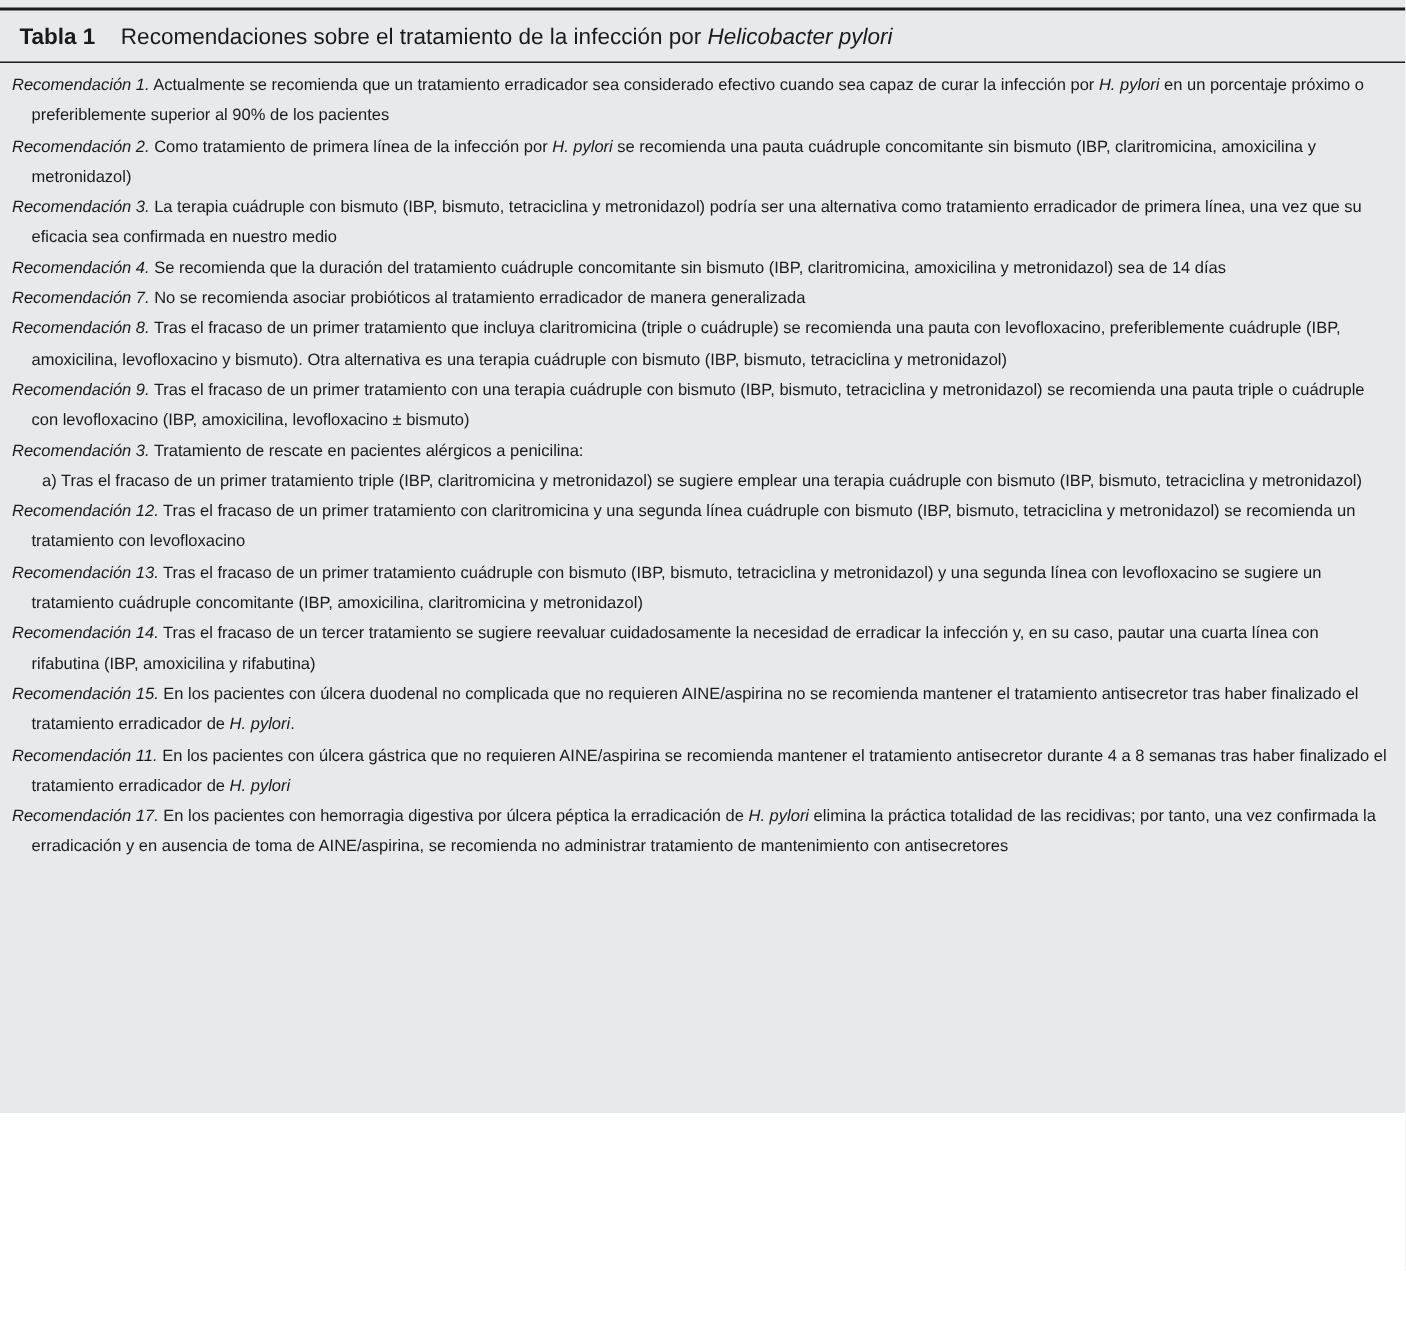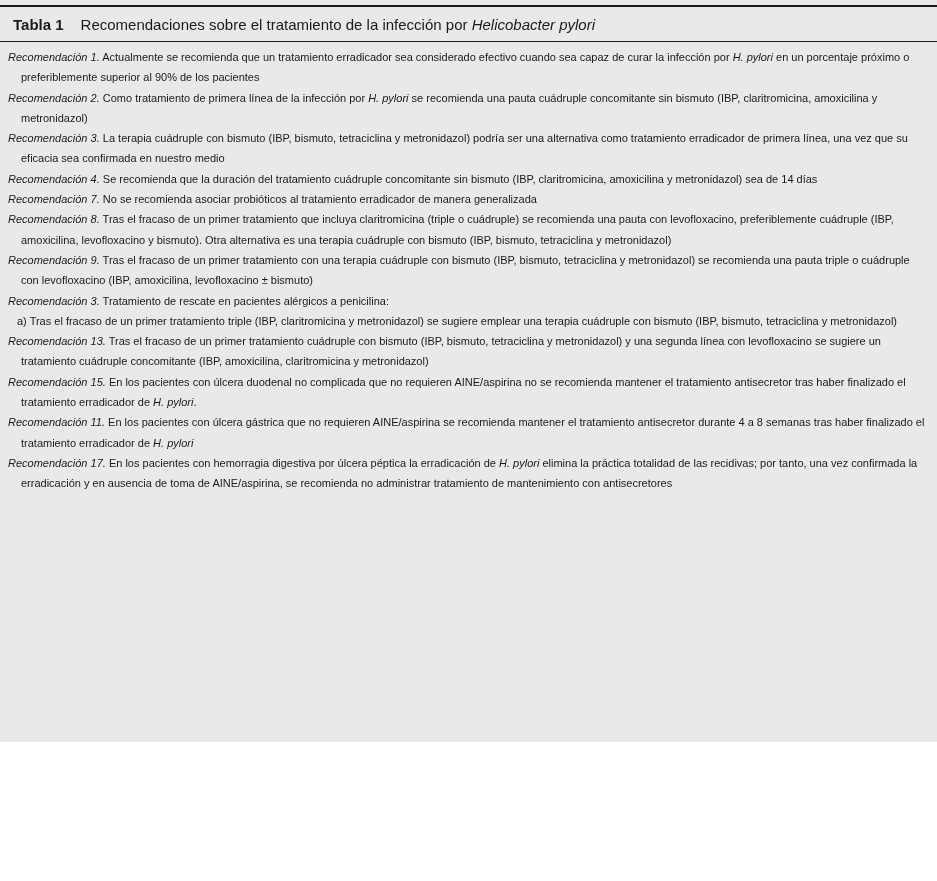--- a/index.html
+++ b/index.html
@@ -47,21 +47,21 @@
     padding: 5px 10px 0 8px;
     font-size: 11px;
     line-height: 20.3px;
   }
   .rec {
     padding-left: 13px;
     text-indent: -13px;
     margin: 0;
   }
   .sub {
-    margin-left: 9px;
+    margin-left: 20px;
     padding-left: 0;
     text-indent: 0;
   }
   em {
     font-style: italic;
   }
 </style>
 </head>
 <body>
 
@@ -74,18 +74,20 @@
   <div class="recommendations">
       <div class="rec"><em>Recomendación 1.</em><span> Actualmente se recomienda que un tratamiento erradicador sea considerado efectivo cuando sea capaz de curar la infección por </span><em>H. pylori</em><span> en un porcentaje próximo o preferiblemente superior al 90% de los pacientes</span></div>
       <div class="rec"><em>Recomendación 2.</em><span> Como tratamiento de primera línea de la infección por </span><em>H. pylori</em><span> se recomienda una pauta cuádruple concomitante sin bismuto (IBP, claritromicina, amoxicilina y metronidazol)</span></div>
       <div class="rec"><em>Recomendación 3.</em><span> La terapia cuádruple con bismuto (IBP, bismuto, tetraciclina y metronidazol) podría ser una alternativa como tratamiento erradicador de primera línea, una vez que su eficacia sea confirmada en nuestro medio</span></div>
       <div class="rec"><em>Recomendación 4.</em><span> Se recomienda que la duración del tratamiento cuádruple concomitante sin bismuto (IBP, claritromicina, amoxicilina y metronidazol) sea de 14 días</span></div>
       <div class="rec"><em>Recomendación 7.</em><span> No se recomienda asociar probióticos al tratamiento erradicador de manera generalizada</span></div>
       <div class="rec"><em>Recomendación 8.</em><span> Tras el fracaso de un primer tratamiento que incluya claritromicina (triple o cuádruple) se recomienda una pauta con levofloxacino, preferiblemente cuádruple (IBP, amoxicilina, levofloxacino y bismuto). Otra alternativa es una terapia cuádruple con bismuto (IBP, bismuto, tetraciclina y metronidazol)</span></div>
       <div class="rec"><em>Recomendación 9.</em><span> Tras el fracaso de un primer tratamiento con una terapia cuádruple con bismuto (IBP, bismuto, tetraciclina y metronidazol) se recomienda una pauta triple o cuádruple con levofloxacino (IBP, amoxicilina, levofloxacino ± bismuto)</span></div>
       <div class="rec"><em>Recomendación 3.</em><span> Tratamiento de rescate en pacientes alérgicos a penicilina:</span></div>
       <div class="sub"><span>a) Tras el fracaso de un primer tratamiento triple (IBP, claritromicina y metronidazol) se sugiere emplear una terapia cuádruple con bismuto (IBP, bismuto, tetraciclina y metronidazol)</span></div>
+      <div class="rec"><em>Recomendación 12.</em><span> Tras el fracaso de un primer tratamiento con claritromicina y una segunda línea cuádruple con bismuto (IBP, bismuto, tetraciclina y metronidazol) se recomienda un tratamiento con levofloxacino</span></div>
       <div class="rec"><em>Recomendación 13.</em><span> Tras el fracaso de un primer tratamiento cuádruple con bismuto (IBP, bismuto, tetraciclina y metronidazol) y una segunda línea con levofloxacino se sugiere un tratamiento cuádruple concomitante (IBP, amoxicilina, claritromicina y metronidazol)</span></div>
+      <div class="rec"><em>Recomendación 14.</em><span> Tras el fracaso de un tercer tratamiento se sugiere reevaluar cuidadosamente la necesidad de erradicar la infección y, en su caso, pautar una cuarta línea con rifabutina (IBP, amoxicilina y rifabutina)</span></div>
       <div class="rec"><em>Recomendación 15.</em><span> En los pacientes con úlcera duodenal no complicada que no requieren AINE/aspirina no se recomienda mantener el tratamiento antisecretor tras haber finalizado el tratamiento erradicador de </span><em>H. pylori</em><span>.</span></div>
       <div class="rec"><em>Recomendación 11.</em><span> En los pacientes con úlcera gástrica que no requieren AINE/aspirina se recomienda mantener el tratamiento antisecretor durante 4 a 8 semanas tras haber finalizado el tratamiento erradicador de </span><em>H. pylori</em></div>
       <div class="rec"><em>Recomendación 17.</em><span> En los pacientes con hemorragia digestiva por úlcera péptica la erradicación de </span><em>H. pylori</em><span> elimina la práctica totalidad de las recidivas; por tanto, una vez confirmada la erradicación y en ausencia de toma de AINE/aspirina, se recomienda no administrar tratamiento de mantenimiento con antisecretores</span></div>
     </div>
 </div>
 
 </body></html>

